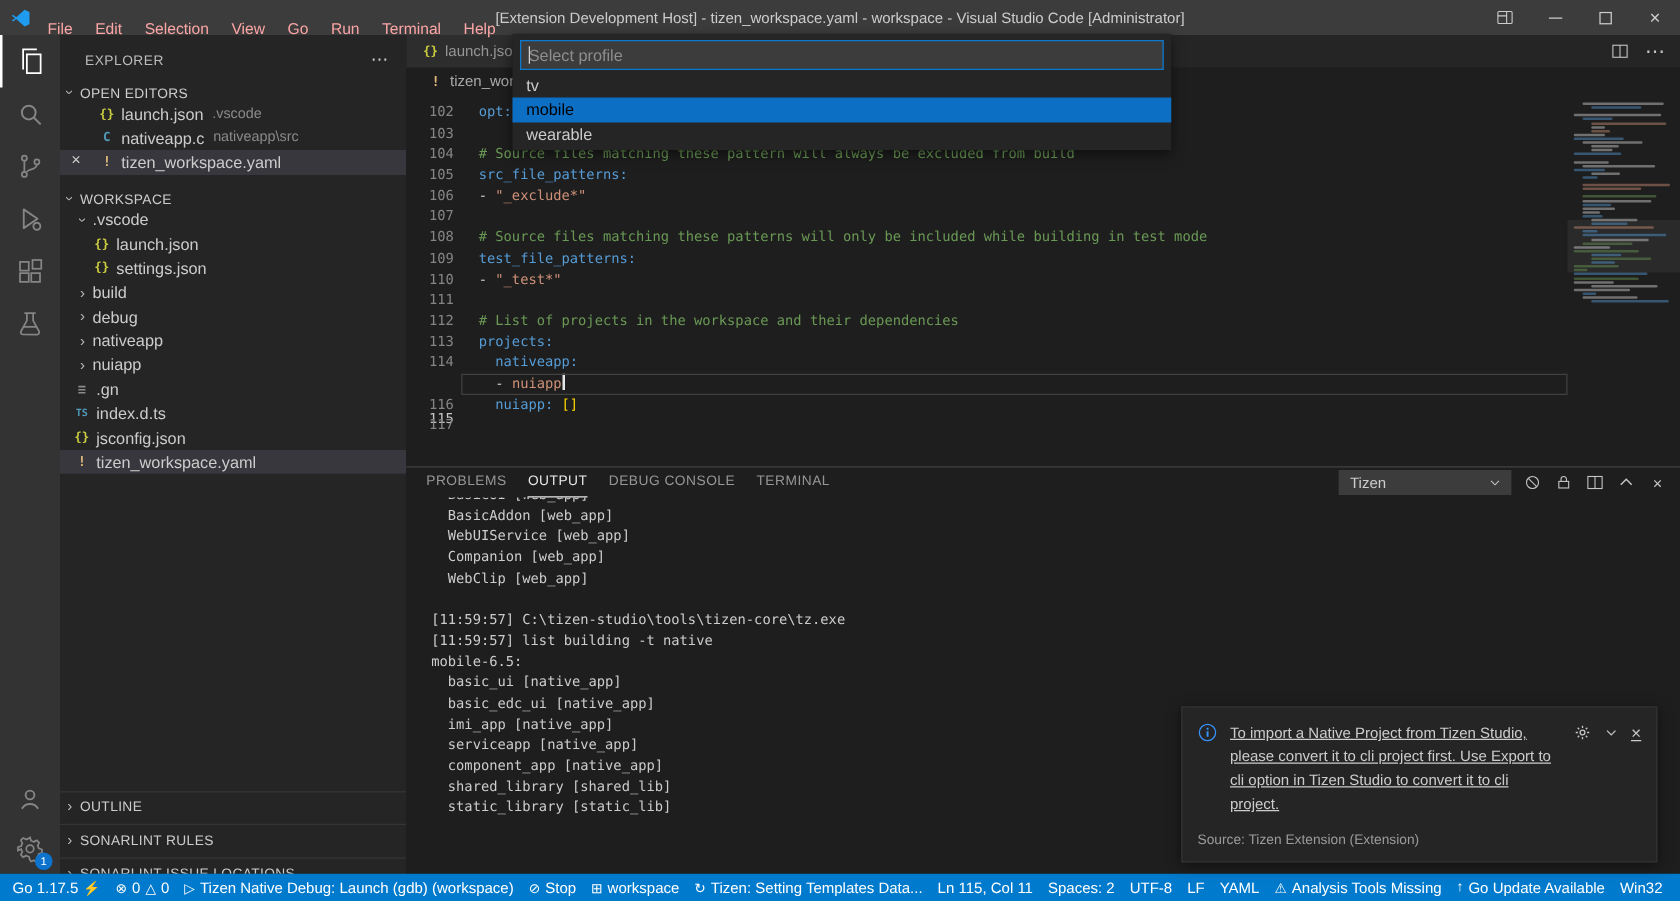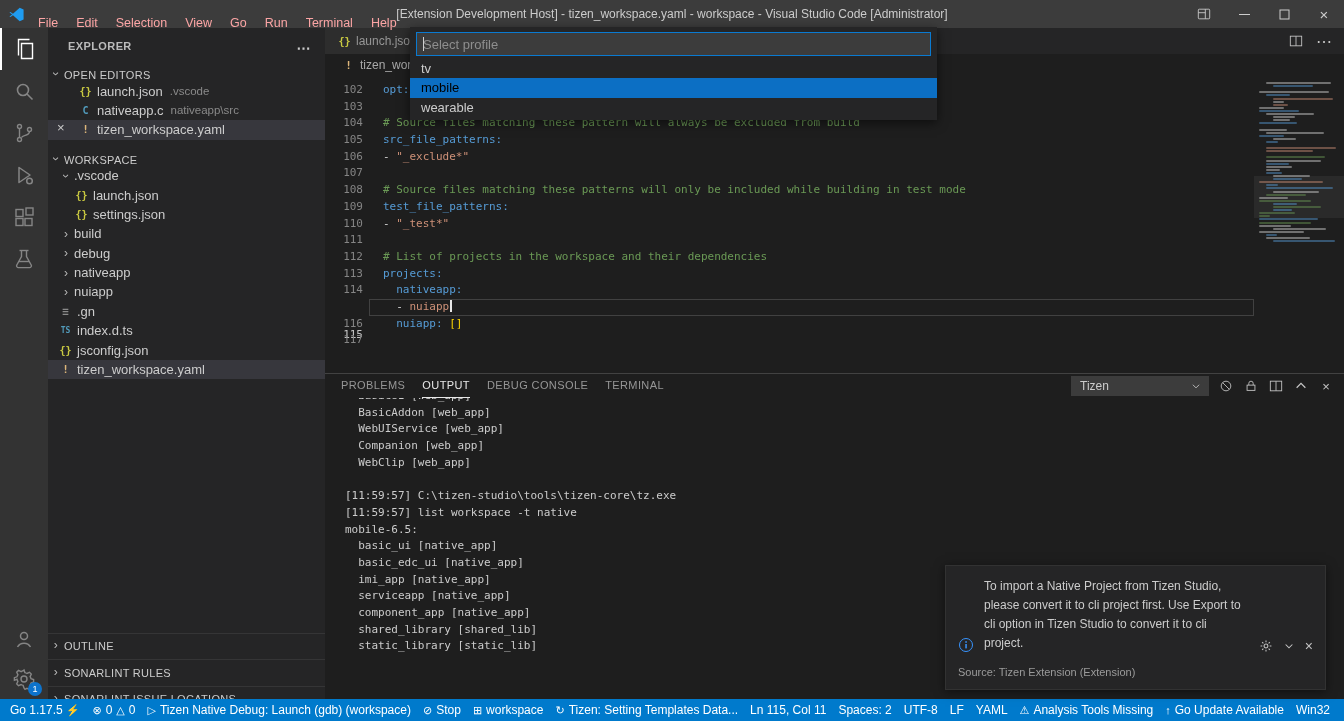--- a/index.html
+++ b/index.html
@@ -19,21 +19,21 @@
 .main{display:flex;height:671px;}
 .activitybar{width:48px;background:#333333;display:flex;flex-direction:column;flex:none;}
 .ab-item{width:48px;height:42px;display:flex;align-items:center;justify-content:center;color:#858585;position:relative;}
 .ab-item.active{color:#ffffff;box-shadow:inset 2px 0 0 #ffffff;}
 .ab-item.bottom{height:40px;}
 .ab-spacer{flex:1;}
 .ab-badge{position:absolute;right:6px;bottom:3px;min-width:14px;height:14px;border-radius:8px;background:#0d73cc;color:#fff;font-size:9px;line-height:14px;text-align:center;}
 
 
 .sidebar{width:277px;background:#252526;color:#cccccc;flex:none;position:relative;overflow:hidden;font-size:13px;}
-.sidebar-title{height:27px;display:flex;align-items:flex-start;padding:12px 14px 0 20px;font-size:11px;color:#bbbbbb;letter-spacing:.4px;font-weight:bold;}
+.sidebar-title{height:27px;display:flex;align-items:flex-end;padding:12px 14px 0 20px;font-size:11px;color:#bbbbbb;letter-spacing:.4px;}
 .sidebar-title .more{margin-left:auto;font-size:14px;color:#cccccc;}
 .sec-hdr{height:19.4px;display:flex;align-items:flex-end;font-size:11px;font-weight:normal;color:#cccccc;letter-spacing:.3px;margin-top:7px;}
 .sidebar-bottom .sec-hdr{border-top:1px solid rgba(128,128,128,.18);}
 .tree-row{height:19.4px;display:flex;align-items:center;color:#cccccc;white-space:nowrap;}
 .tree-row.selected{background:#37373d;}
 .tree-label{font-size:13px;}
 .chev{width:16px;flex:none;text-align:center;font-size:12px;color:#b8b8b8;display:inline-block;}
 .chev.down{transform:rotate(90deg);}
 .ficon{width:15px;flex:none;text-align:center;font-weight:bold;margin-right:4px;font-family:"DejaVu Sans Mono",monospace;}
 .oe-row{padding-left:30px;position:relative;}
@@ -82,21 +82,21 @@
 .quickpick{position:absolute;left:410px;top:27px;width:527px;background:#252526;z-index:80;box-shadow:0 3px 10px rgba(0,0,0,.55);padding-bottom:3px;}
 .qp-inputwrap{padding:5px 6px 3px;position:relative;}
 .qp-input{width:100%;height:24px;background:#3c3c3c;border:1px solid #0a7ad1;color:#cccccc;font-size:13px;font-family:"Liberation Sans",sans-serif;padding:0 6px;outline:none;}
 .qp-input::placeholder{color:#8e8e8e;}
 .qp-caret{position:absolute;left:13px;top:10px;width:1px;height:14px;background:#d0d0d0;}
 .qp-item{height:19.4px;line-height:19.4px;padding:0 11px;font-size:13px;color:#cccccc;}
 .qp-item.focused{background:#0c6fc4;color:#000000;}
 
 
 .toast{position:absolute;right:18px;bottom:31px;width:381px;background:#252526;border:1px solid #323232;box-shadow:0 2px 10px rgba(0,0,0,.5);z-index:70;padding:11px 12px;color:#cccccc;}
-.toast-row{display:flex;align-items:flex-end;}
+.toast-row{display:flex;align-items:flex-start;text-decoration:underline;}
 .toast-msg{flex:1;margin:0 10px;font-size:12px;line-height:19px;}
 .toast-actions{display:flex;gap:10px;align-items:center;color:#c5c5c5;flex:none;padding-top:2px;}
 .toast-src{margin-top:13px;font-size:11px;color:#9b9b9b;}
 </style>
 </head>
 <body>
 
 <div class="titlebar">
   <span class="vscode-logo">
     <svg width="17" height="17" viewBox="0 0 24 24">
@@ -476,21 +476,21 @@
       </div>
       <div class="output-viewport">
         <div class="output-content">
             <div class="out-line">  BasicUI [web_app]</div>
             <div class="out-line">  BasicAddon [web_app]</div>
             <div class="out-line">  WebUIService [web_app]</div>
             <div class="out-line">  Companion [web_app]</div>
             <div class="out-line">  WebClip [web_app]</div>
             <div class="out-line"> </div>
             <div class="out-line">[11:59:57] C:\tizen-studio\tools\tizen-core\tz.exe</div>
-            <div class="out-line">[11:59:57] list workspace -t native</div>
+            <div class="out-line">[11:59:57] list building -t native</div>
             <div class="out-line">mobile-6.5:</div>
             <div class="out-line">  basic_ui [native_app]</div>
             <div class="out-line">  basic_edc_ui [native_app]</div>
             <div class="out-line">  imi_app [native_app]</div>
             <div class="out-line">  serviceapp [native_app]</div>
             <div class="out-line">  component_app [native_app]</div>
             <div class="out-line">  shared_library [shared_lib]</div>
             <div class="out-line">  static_library [static_lib]</div>
           </div>
       </div>

